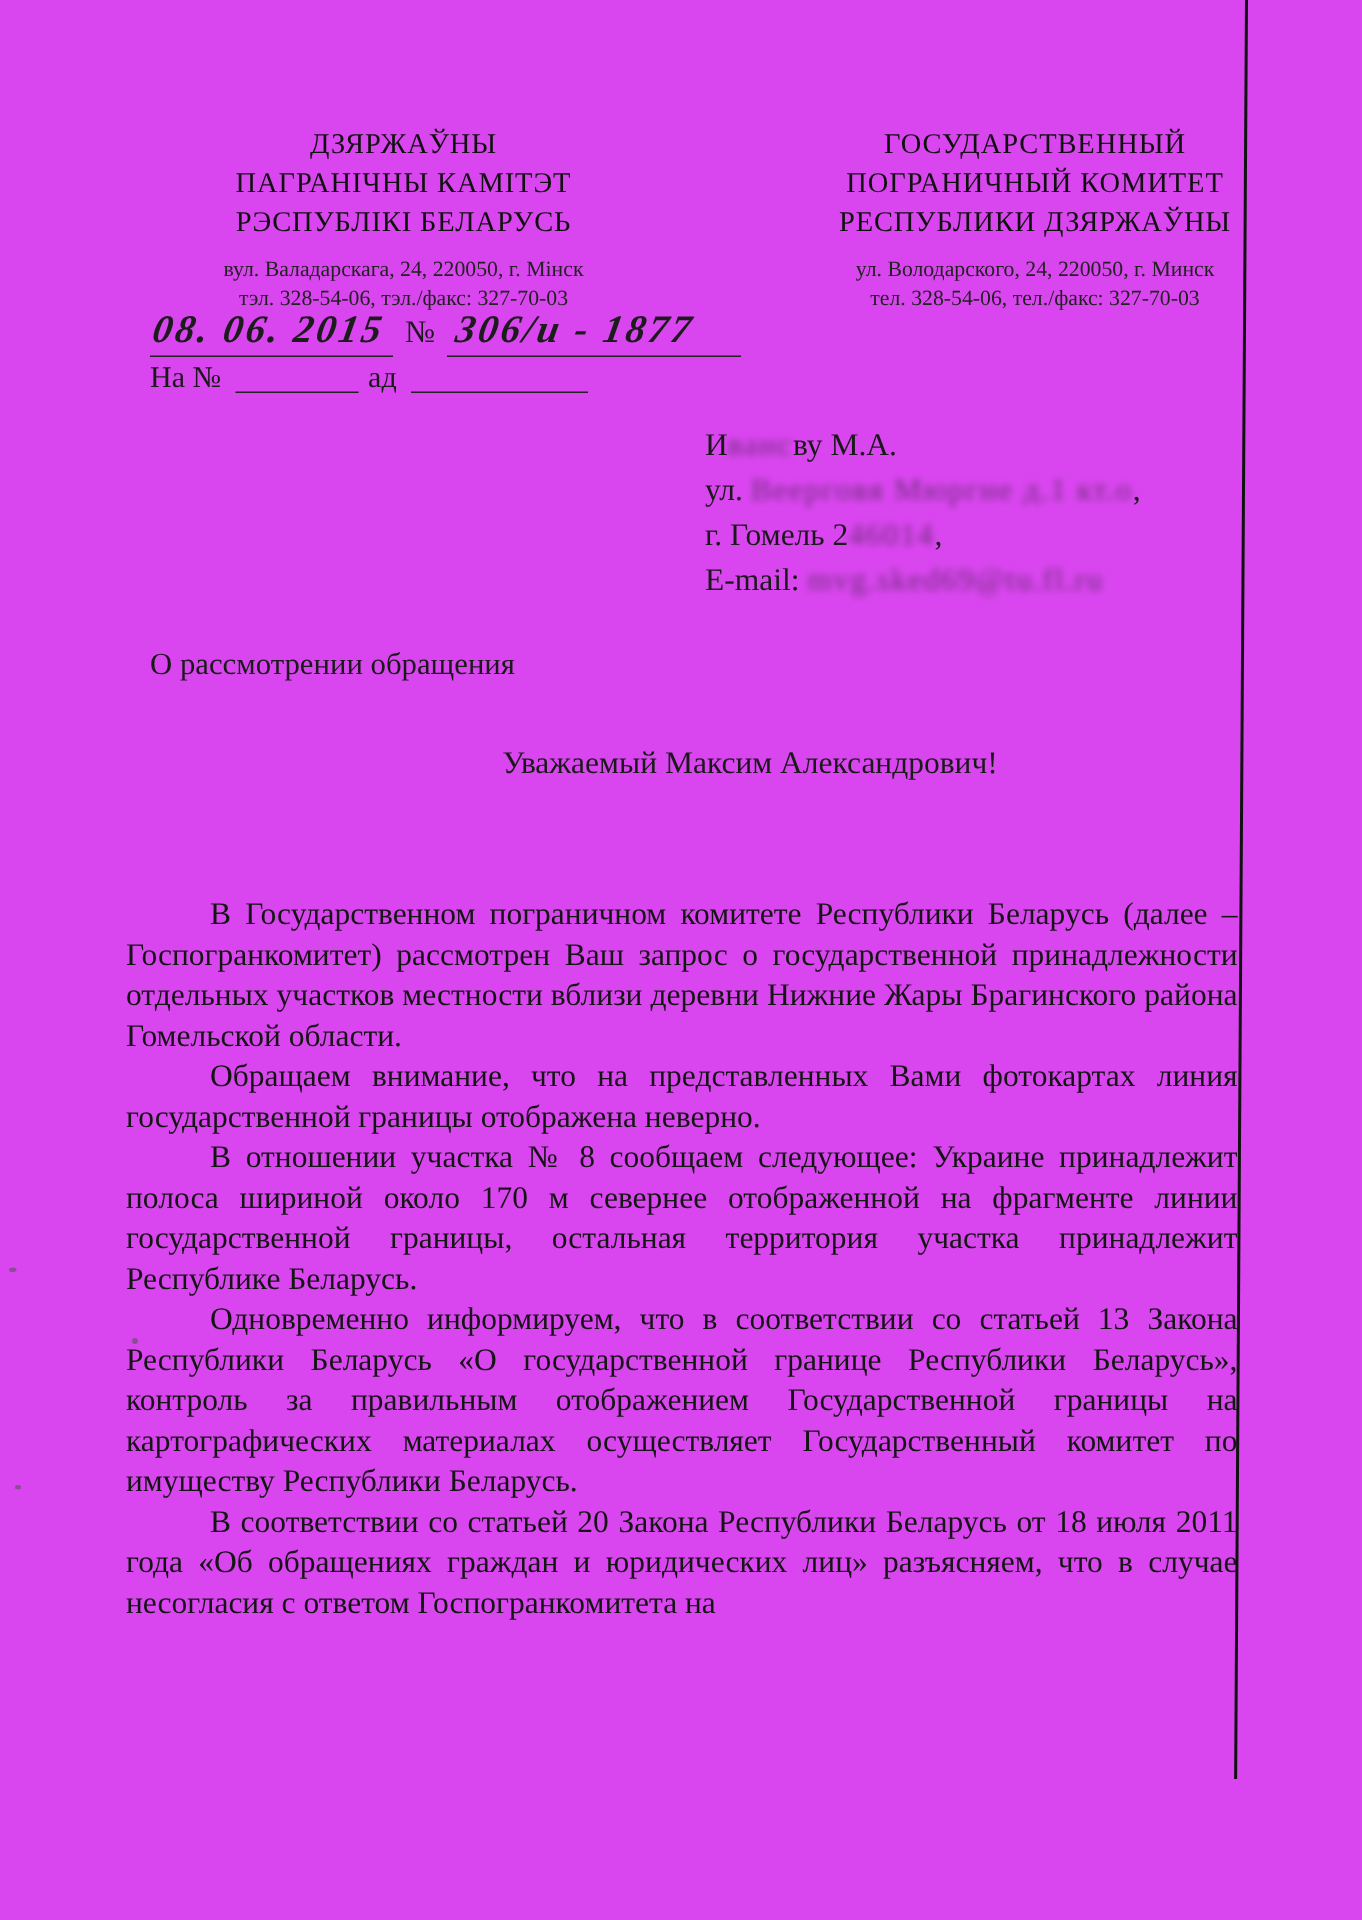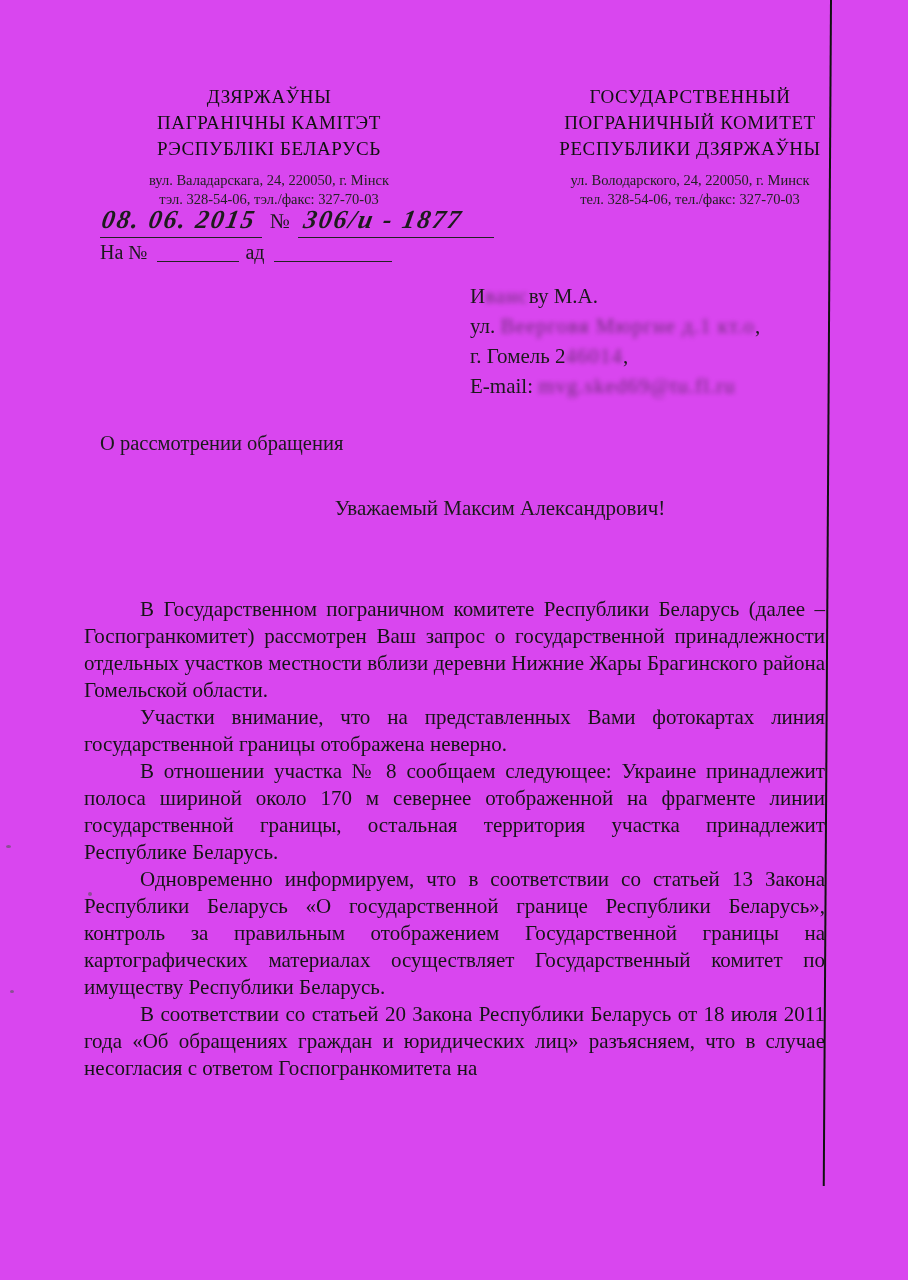--- a/index.html
+++ b/index.html
@@ -121,19 +121,19 @@
     <div><span>г. Гомель 2</span><span class="redacted">46014</span><span>,</span></div>
     <div><span>E-mail: </span><span class="redacted">mvg.sked69@tu.fl.ru</span></div>
   </div>
 
   <div class="subject">О рассмотрении обращения</div>
 
   <div class="salutation">Уважаемый Максим Александрович!</div>
 
   <div class="body-text">
     <p>В Государственном пограничном комитете Республики Беларусь (далее – Госпогранкомитет) рассмотрен Ваш запрос о государственной принадлежности отдельных участков местности вблизи деревни Нижние Жары Брагинского района Гомельской области.</p>
-    <p>Участки внимание, что на представленных Вами фотокартах линия государственной границы отображена неверно.</p>
+    <p>Обращаем внимание, что на представленных Вами фотокартах линия государственной границы отображена неверно.</p>
     <p>В отношении участка № 8 сообщаем следующее: Украине принадлежит полоса шириной около 170 м севернее отображенной на фрагменте линии государственной границы, остальная территория участка принадлежит Республике Беларусь.</p>
     <p>Одновременно информируем, что в соответствии со статьей 13 Закона Республики Беларусь «О государственной границе Республики Беларусь», контроль за правильным отображением Государственной границы на картографических материалах осуществляет Государственный комитет по имуществу Республики Беларусь.</p>
     <p>В соответствии со статьей 20 Закона Республики Беларусь от 18 июля 2011 года «Об обращениях граждан и юридических лиц» разъясняем, что в случае несогласия с ответом Госпогранкомитета на</p>
   </div>
 
 </div>
 
 </body></html>

